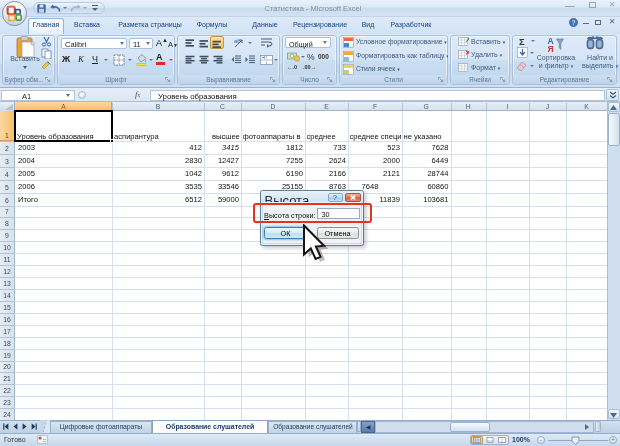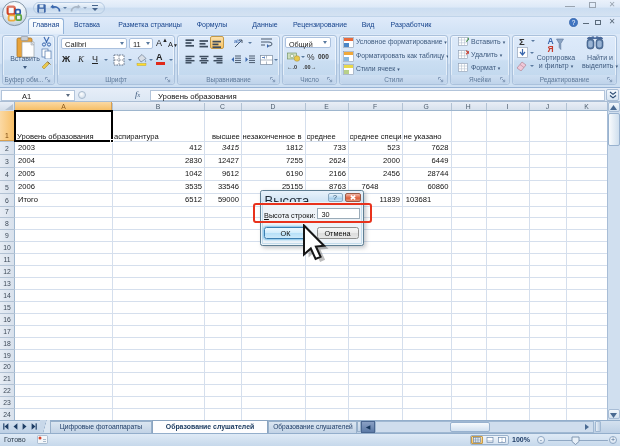--- a/index.html
+++ b/index.html
@@ -1,20 +1,21 @@
 <!DOCTYPE html>
 <html><head><meta charset="utf-8"><style>
 *{margin:0;padding:0;box-sizing:border-box;}
 html,body{width:620px;height:446px;overflow:hidden;}
 body{font-family:"Liberation Sans",sans-serif;position:relative;background:#fff;}
 .ab{position:absolute;}
 #app{position:absolute;left:0;top:0;width:620px;height:446px;overflow:hidden;}
 </style></head><body>
 <div id="app">
 <div class="ab" style="left:0;top:0;width:620px;height:17px;background:linear-gradient(#eaf1fb 0%,#dde9f7 45%,#cbddf1 50%,#d4e2f2 100%);border-bottom:1px solid #c0d4ea;"></div>
+<div class="ab" style="left:233px;top:4px;width:160px;height:10px;font-size:7.5px;color:#848e98;text-align:center;">Статистика - Microsoft Excel</div>
 <div class="ab" style="left:565px;top:3px;width:10px;height:4px;border-bottom:1.5px solid #9aa4b0;"></div>
 <div class="ab" style="left:589px;top:2px;width:7px;height:6px;border:1px solid #9aa4b0;"></div>
 <div class="ab" style="left:608px;top:1px;width:8px;height:7px;color:#9aa4b0;font-size:8px;line-height:7px;text-align:center;">✕</div>
 <svg class="ab" style="left:2px;top:1px;z-index:30" width="26" height="26" viewBox="0 0 26 26">
 <defs>
 <radialGradient id="orb" cx="50%" cy="30%" r="80%">
 <stop offset="0%" stop-color="#ffffff"></stop>
           <stop offset="50%" stop-color="#e9f0f6"></stop>
           <stop offset="82%" stop-color="#c2d2e0"></stop>
           <stop offset="100%" stop-color="#8fa5b8"></stop>
@@ -403,21 +404,21 @@
 <div class="ab" style="left:15px;top:336.6px;width:592px;height:1px;background:#d5dfed;"></div>
 <div class="ab" style="left:15px;top:348.5px;width:592px;height:1px;background:#d5dfed;"></div>
 <div class="ab" style="left:15px;top:360.5px;width:592px;height:1px;background:#d5dfed;"></div>
 <div class="ab" style="left:15px;top:372.4px;width:592px;height:1px;background:#d5dfed;"></div>
 <div class="ab" style="left:15px;top:384.3px;width:592px;height:1px;background:#d5dfed;"></div>
 <div class="ab" style="left:15px;top:396.2px;width:592px;height:1px;background:#d5dfed;"></div>
 <div class="ab" style="left:15px;top:408.1px;width:592px;height:1px;background:#d5dfed;"></div>
 <div class="ab" style="left:17px;top:131.5px;width:112px;height:9px;font-size:7.6px;color:#111;overflow:hidden;white-space:nowrap;">Уровень образования</div>
 <div class="ab" style="left:114px;top:131.5px;width:90px;height:9px;font-size:7.6px;color:#111;overflow:hidden;white-space:nowrap;">аспирантура</div>
 <div class="ab" style="left:212px;top:131.5px;width:35px;height:9px;font-size:7.6px;color:#111;overflow:hidden;white-space:nowrap;">высшее</div>
-<div class="ab" style="left:242.5px;top:131.5px;width:62px;height:9px;font-size:7.6px;color:#111;overflow:hidden;white-space:nowrap;">незаконченное в</div>
+<div class="ab" style="left:242.5px;top:131.5px;width:62px;height:9px;font-size:7.6px;color:#111;overflow:hidden;white-space:nowrap;">фотоаппараты в</div>
 <div class="ab" style="left:306.5px;top:131.5px;width:41px;height:9px;font-size:7.6px;color:#111;overflow:hidden;white-space:nowrap;">среднее</div>
 <div class="ab" style="left:349.5px;top:131.5px;width:52px;height:9px;font-size:7.6px;color:#111;overflow:hidden;white-space:nowrap;">среднее специал</div>
 <div class="ab" style="left:403.5px;top:131.5px;width:46px;height:9px;font-size:7.6px;color:#111;overflow:hidden;white-space:nowrap;">не указано</div>
 <div class="ab" style="left:18px;top:143.2px;width:60px;height:9px;font-size:7.6px;color:#111;">2003</div>
 <div class="ab" style="left:142.0px;top:143.2px;width:60px;height:9px;font-size:7.6px;color:#111;text-align:right;">412</div>
 <div class="ab" style="left:179.0px;top:143.2px;width:60px;height:9px;font-size:7.6px;color:#111;text-align:right;font-style:italic;">3415</div>
 <div class="ab" style="left:243.0px;top:143.2px;width:60px;height:9px;font-size:7.6px;color:#111;text-align:right;">1812</div>
 <div class="ab" style="left:286.0px;top:143.2px;width:60px;height:9px;font-size:7.6px;color:#111;text-align:right;">733</div>
 <div class="ab" style="left:340.0px;top:143.2px;width:60px;height:9px;font-size:7.6px;color:#111;text-align:right;">523</div>
 <div class="ab" style="left:388.5px;top:143.2px;width:60px;height:9px;font-size:7.6px;color:#111;text-align:right;">7628</div>
@@ -426,36 +427,36 @@
 <div class="ab" style="left:179.0px;top:156.1px;width:60px;height:9px;font-size:7.6px;color:#111;text-align:right;">12427</div>
 <div class="ab" style="left:243.0px;top:156.1px;width:60px;height:9px;font-size:7.6px;color:#111;text-align:right;">7255</div>
 <div class="ab" style="left:286.0px;top:156.1px;width:60px;height:9px;font-size:7.6px;color:#111;text-align:right;">2624</div>
 <div class="ab" style="left:340.0px;top:156.1px;width:60px;height:9px;font-size:7.6px;color:#111;text-align:right;">2000</div>
 <div class="ab" style="left:388.5px;top:156.1px;width:60px;height:9px;font-size:7.6px;color:#111;text-align:right;">6449</div>
 <div class="ab" style="left:18px;top:169.0px;width:60px;height:9px;font-size:7.6px;color:#111;">2005</div>
 <div class="ab" style="left:142.0px;top:169.0px;width:60px;height:9px;font-size:7.6px;color:#111;text-align:right;">1042</div>
 <div class="ab" style="left:179.0px;top:169.0px;width:60px;height:9px;font-size:7.6px;color:#111;text-align:right;">9612</div>
 <div class="ab" style="left:243.0px;top:169.0px;width:60px;height:9px;font-size:7.6px;color:#111;text-align:right;">6190</div>
 <div class="ab" style="left:286.0px;top:169.0px;width:60px;height:9px;font-size:7.6px;color:#111;text-align:right;">2166</div>
-<div class="ab" style="left:340.0px;top:169.0px;width:60px;height:9px;font-size:7.6px;color:#111;text-align:right;">2456</div>
+<div class="ab" style="left:340.0px;top:169.0px;width:60px;height:9px;font-size:7.6px;color:#111;text-align:right;">2121</div>
 <div class="ab" style="left:388.5px;top:169.0px;width:60px;height:9px;font-size:7.6px;color:#111;text-align:right;">28744</div>
 <div class="ab" style="left:18px;top:181.9px;width:60px;height:9px;font-size:7.6px;color:#111;">2006</div>
 <div class="ab" style="left:142.0px;top:181.9px;width:60px;height:9px;font-size:7.6px;color:#111;text-align:right;">3535</div>
 <div class="ab" style="left:179.0px;top:181.9px;width:60px;height:9px;font-size:7.6px;color:#111;text-align:right;">33546</div>
 <div class="ab" style="left:243.0px;top:181.9px;width:60px;height:9px;font-size:7.6px;color:#111;text-align:right;">25155</div>
 <div class="ab" style="left:286.0px;top:181.9px;width:60px;height:9px;font-size:7.6px;color:#111;text-align:right;">8763</div>
 <div class="ab" style="left:340.0px;top:181.9px;width:60px;height:9px;font-size:7.6px;color:#111;text-align:center;">7648</div>
 <div class="ab" style="left:388.5px;top:181.9px;width:60px;height:9px;font-size:7.6px;color:#111;text-align:right;">60860</div>
 <div class="ab" style="left:18px;top:194.8px;width:60px;height:9px;font-size:7.6px;color:#111;">Итого</div>
 <div class="ab" style="left:142.0px;top:194.8px;width:60px;height:9px;font-size:7.6px;color:#111;text-align:right;">6512</div>
 <div class="ab" style="left:179.0px;top:194.8px;width:60px;height:9px;font-size:7.6px;color:#111;text-align:right;">59000</div>
 <div class="ab" style="left:243.0px;top:194.8px;width:60px;height:9px;font-size:7.6px;color:#111;text-align:right;">25155</div>
 <div class="ab" style="left:286.0px;top:194.8px;width:60px;height:9px;font-size:7.6px;color:#111;text-align:right;">8763</div>
 <div class="ab" style="left:340.0px;top:194.8px;width:60px;height:9px;font-size:7.6px;color:#111;text-align:right;">11839</div>
-<div class="ab" style="left:388.5px;top:194.8px;width:60px;height:9px;font-size:7.6px;color:#111;text-align:center;">103681</div>
+<div class="ab" style="left:388.5px;top:194.8px;width:60px;height:9px;font-size:7.6px;color:#111;text-align:right;">103681</div>
 <div class="ab" style="left:14px;top:109.5px;width:99px;height:32px;border:2px solid #000;"></div>
 <div class="ab" style="left:110px;top:139px;width:4px;height:4px;background:#000;border:1px solid #fff;"></div>
 <div class="ab" style="left:607px;top:102px;width:13px;height:318px;background:#d0dfef;border-left:1px solid #a8bdd6;"></div>
 <div class="ab" style="left:607.5px;top:102px;width:12px;height:10px;background:linear-gradient(#f4f8fc,#d4e2f0);border:1px solid #a8bdd6;border-radius:2px;"></div>
 <svg class="ab" style="left:610px;top:105px" width="7" height="5" viewBox="0 0 7 5">
       <path d="M3.5,0 L7,5 L0,5 Z" fill="#4a6a92"></path>
     </svg>
 <div class="ab" style="left:607.5px;top:112.5px;width:12px;height:33px;background:linear-gradient(90deg,#f8fbfd,#cfdfee);border:1px solid #98b2cf;border-radius:2px;"></div>
 <div class="ab" style="left:607.5px;top:409px;width:12px;height:10px;background:linear-gradient(#f4f8fc,#d4e2f0);border:1px solid #a8bdd6;border-radius:2px;"></div>
 <svg class="ab" style="left:610px;top:412.5px" width="7" height="5" viewBox="0 0 7 5">

